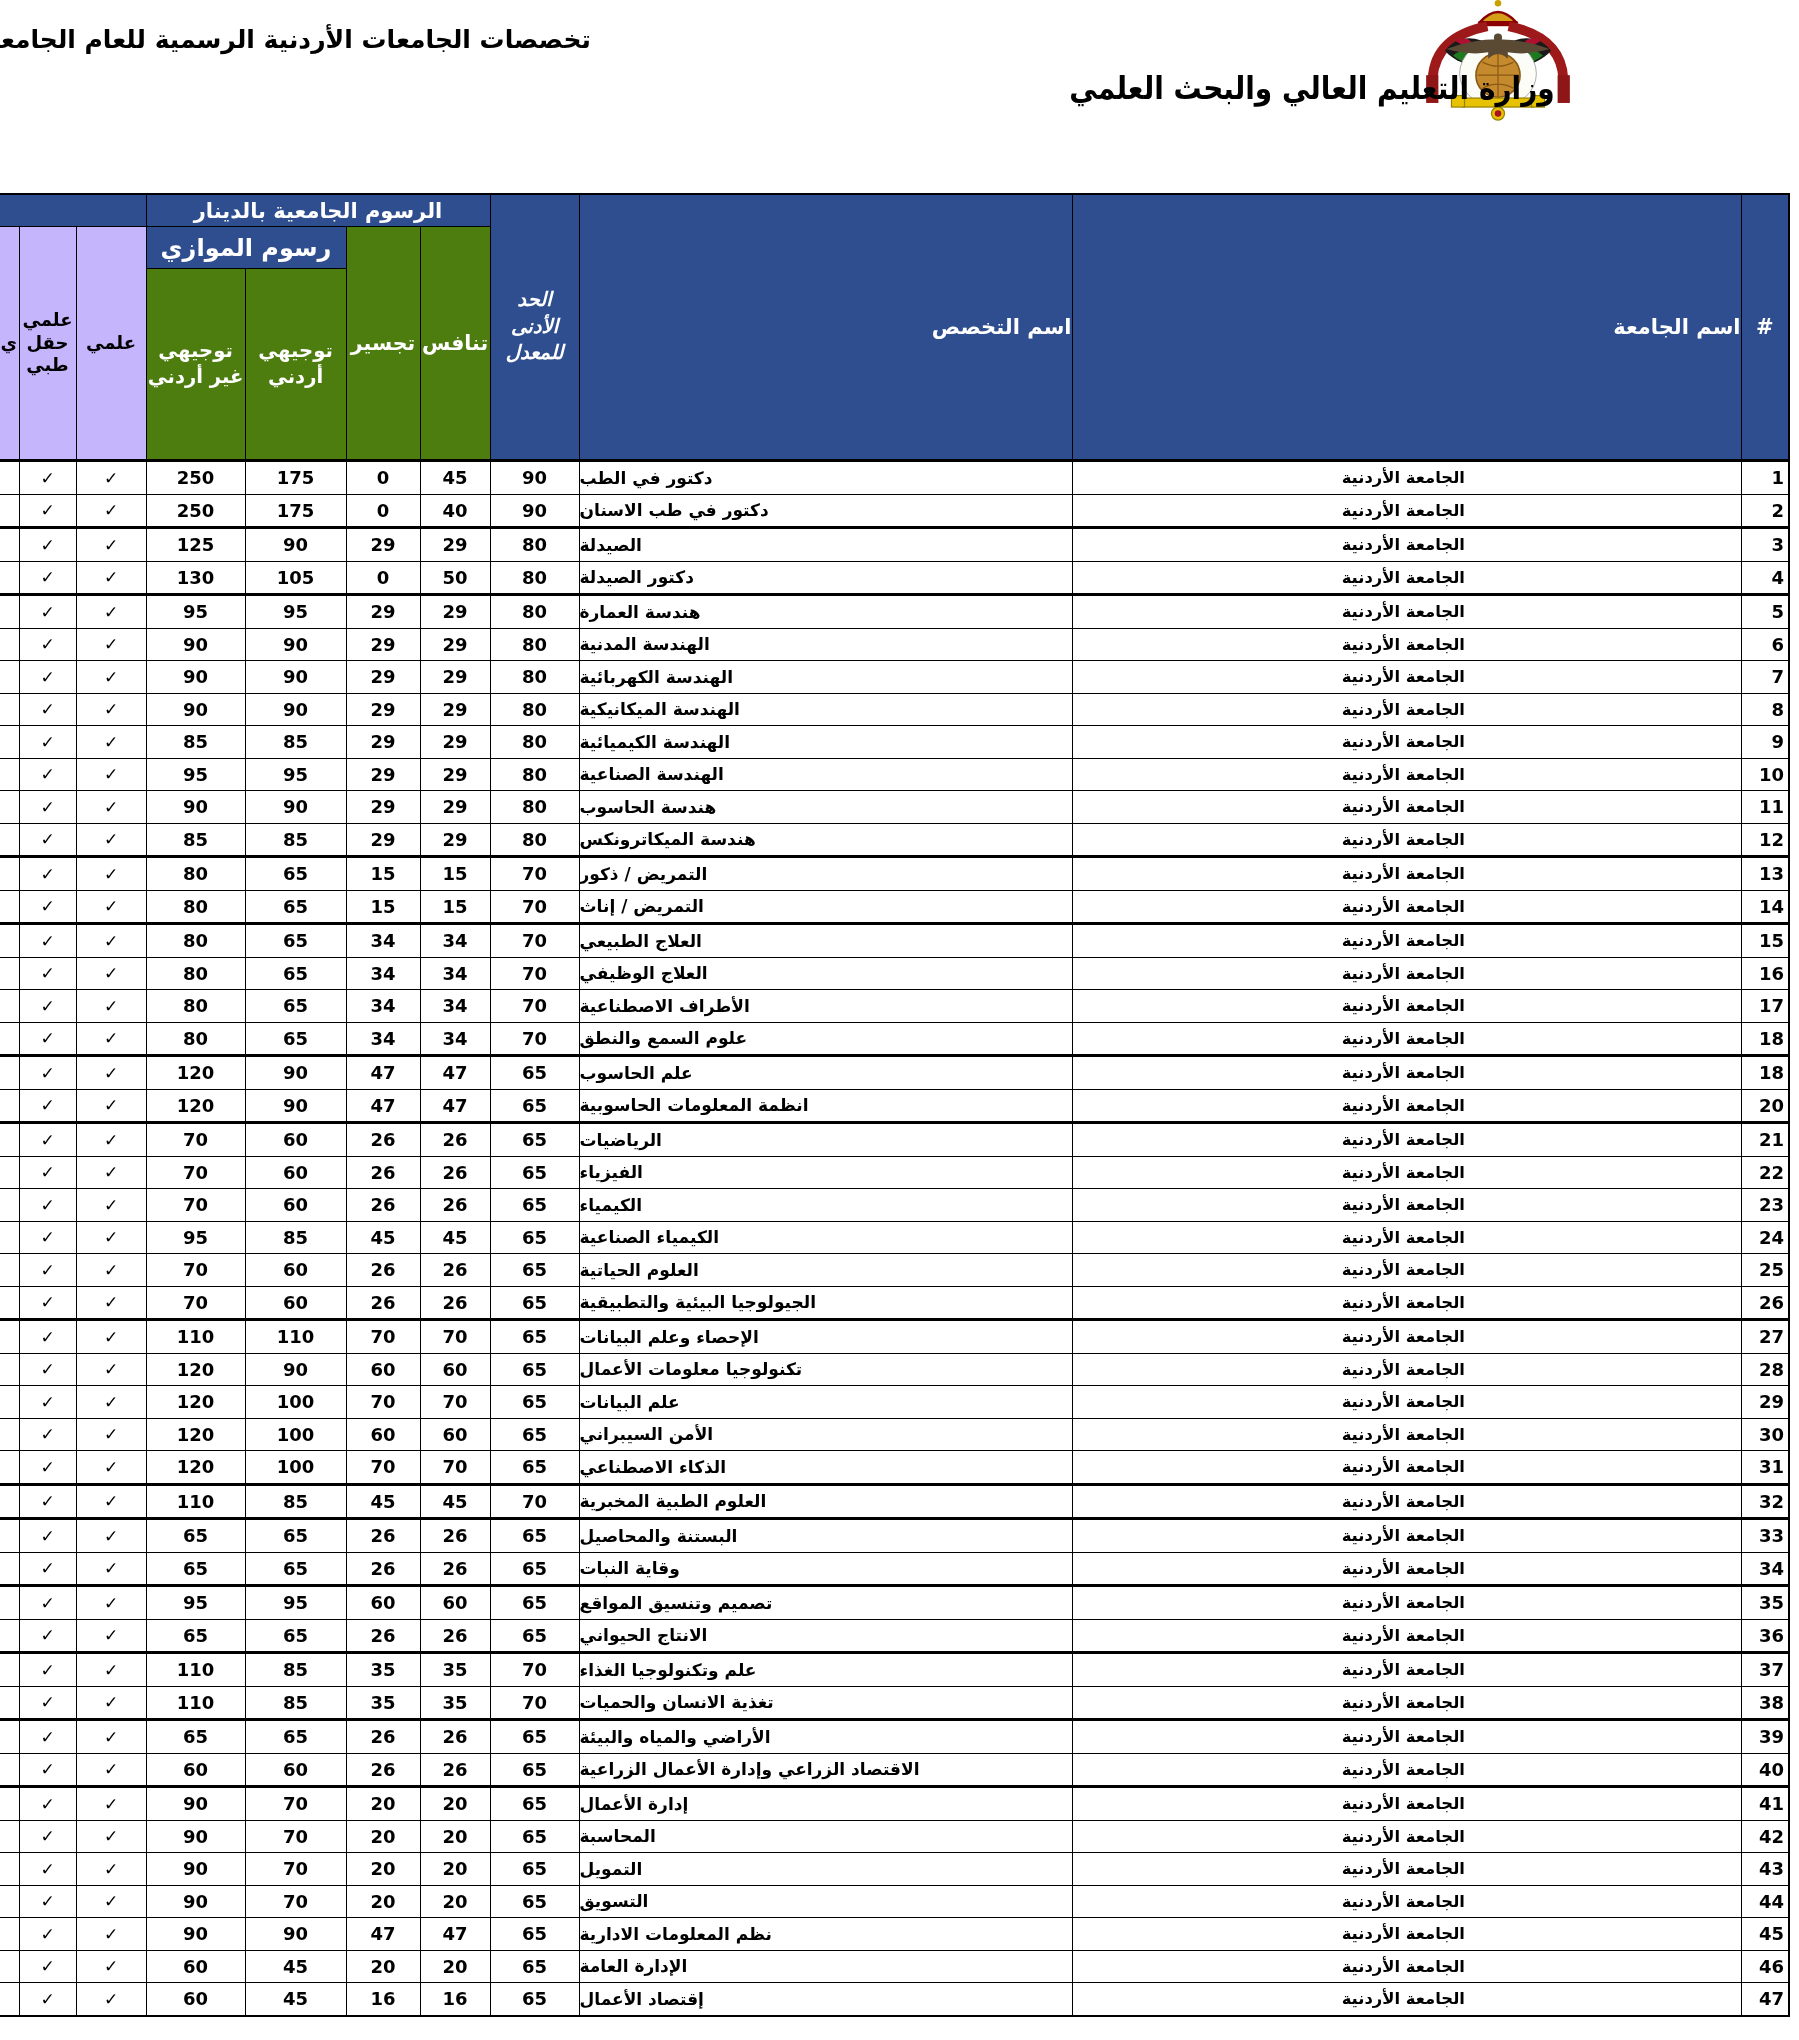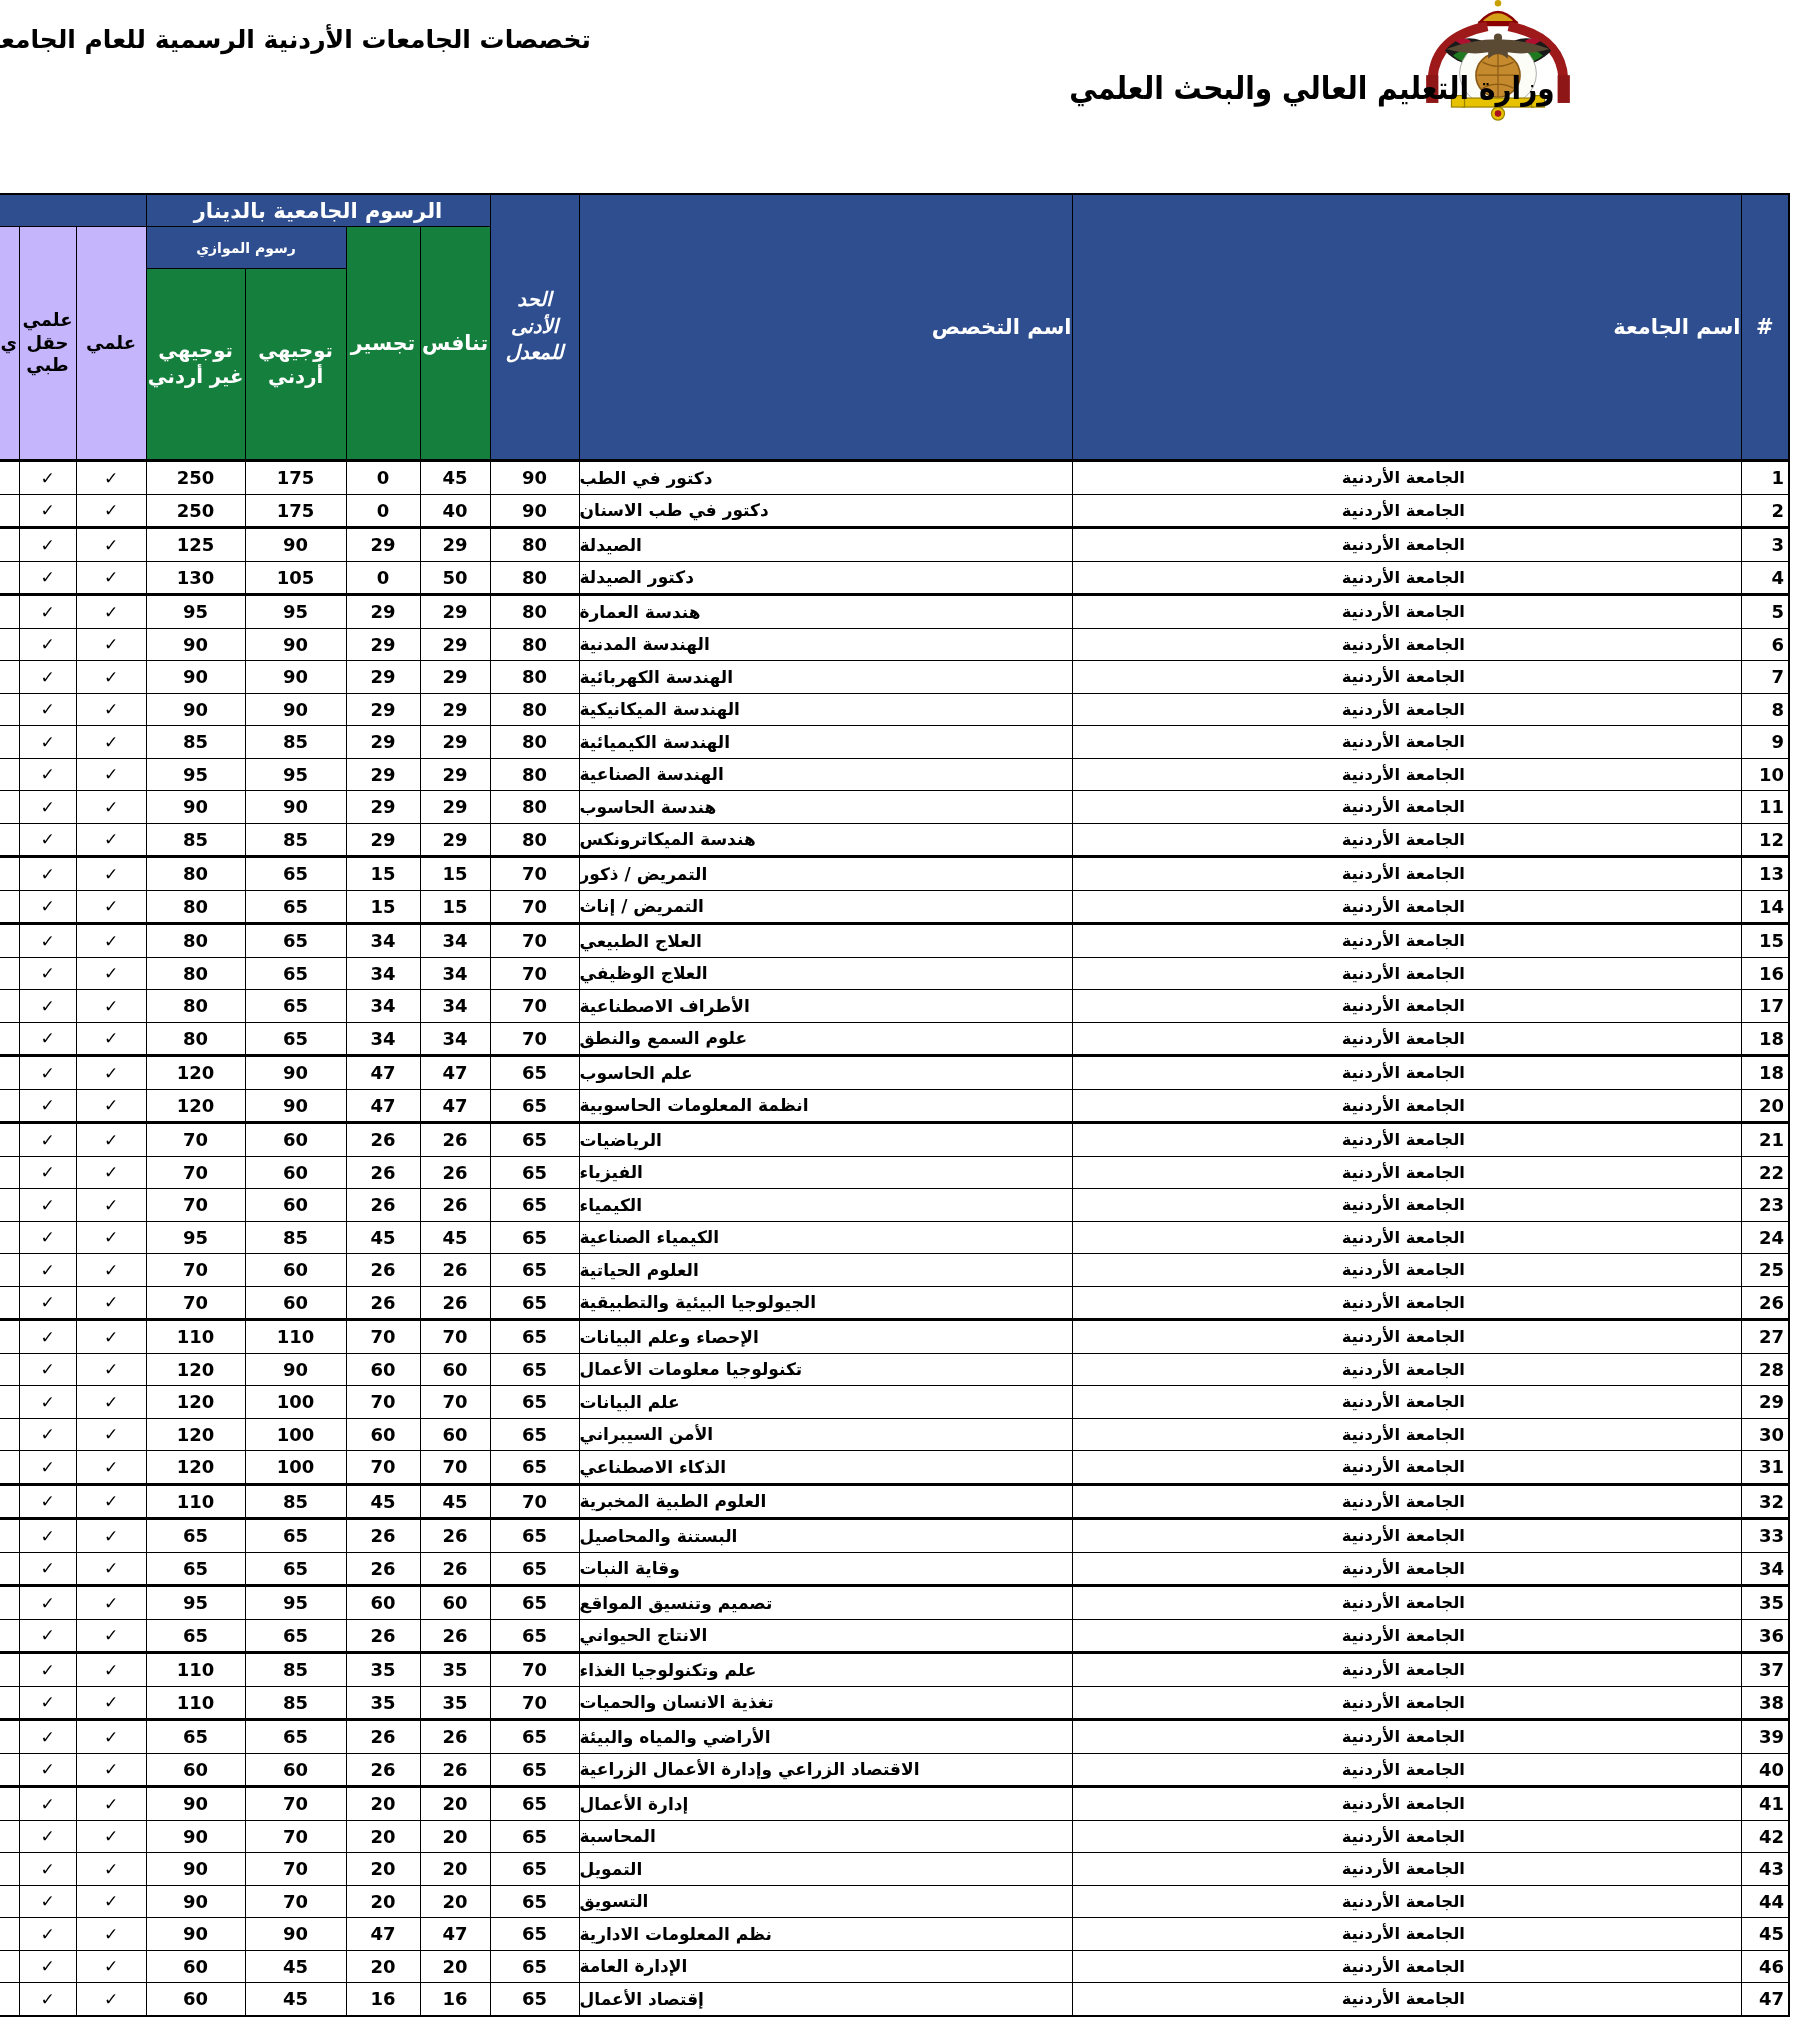--- a/index.html
+++ b/index.html
@@ -18,24 +18,24 @@
   }
   
   .tablewrap{position:absolute;top:193px;left:0;width:1799px;height:1847px;overflow:hidden;}
   table{
     position:absolute;top:0;left:-36px;width:1825px;direction:rtl;
     border-collapse:collapse;table-layout:fixed;border:2.5px solid #000;
   }
   th,td{border:1.6px solid #000;padding:0;overflow:hidden;}
   thead th{font-weight:700;color:#fff;text-align:center;vertical-align:middle;}
   .navy{background:#2F4E8F;}
-  .lblue{background:#15803d;font-size:20.5px;}
+  .lblue{background:#4d7c0f;font-size:20.5px;}
   .gold{background:#c4b5fd;color:#000;font-size:18px;line-height:1.25;}
   .band{font-size:21px;height:31px;}
-  .band2{font-size:14px;height:41px;}
+  .band2{font-size:24px;height:41px;}
   .th-num{font-size:21px;}
   .th-big{font-size:21px;text-align:right;}
   .th-min{font-size:19.6px;line-height:1.35;font-style:italic;}
   .tier3 th{height:190px;font-size:19.6px;line-height:1.35;}
   .th-part span{display:block;text-align:right;padding-right:1.6px;}
   tbody td{height:31.5px;background:#fff;color:#000;font-weight:700;vertical-align:middle;}
   tbody tr:first-child td{border-top:3.3px solid #000;}
   tr.sep td{border-bottom:3.3px solid #000;}
   .c-num{text-align:right;padding-left:1.6px;padding-right:4.1px;font-size:18px;}
   .c-uni{text-align:center;padding-right:6.5px;font-size:16.4px;}

